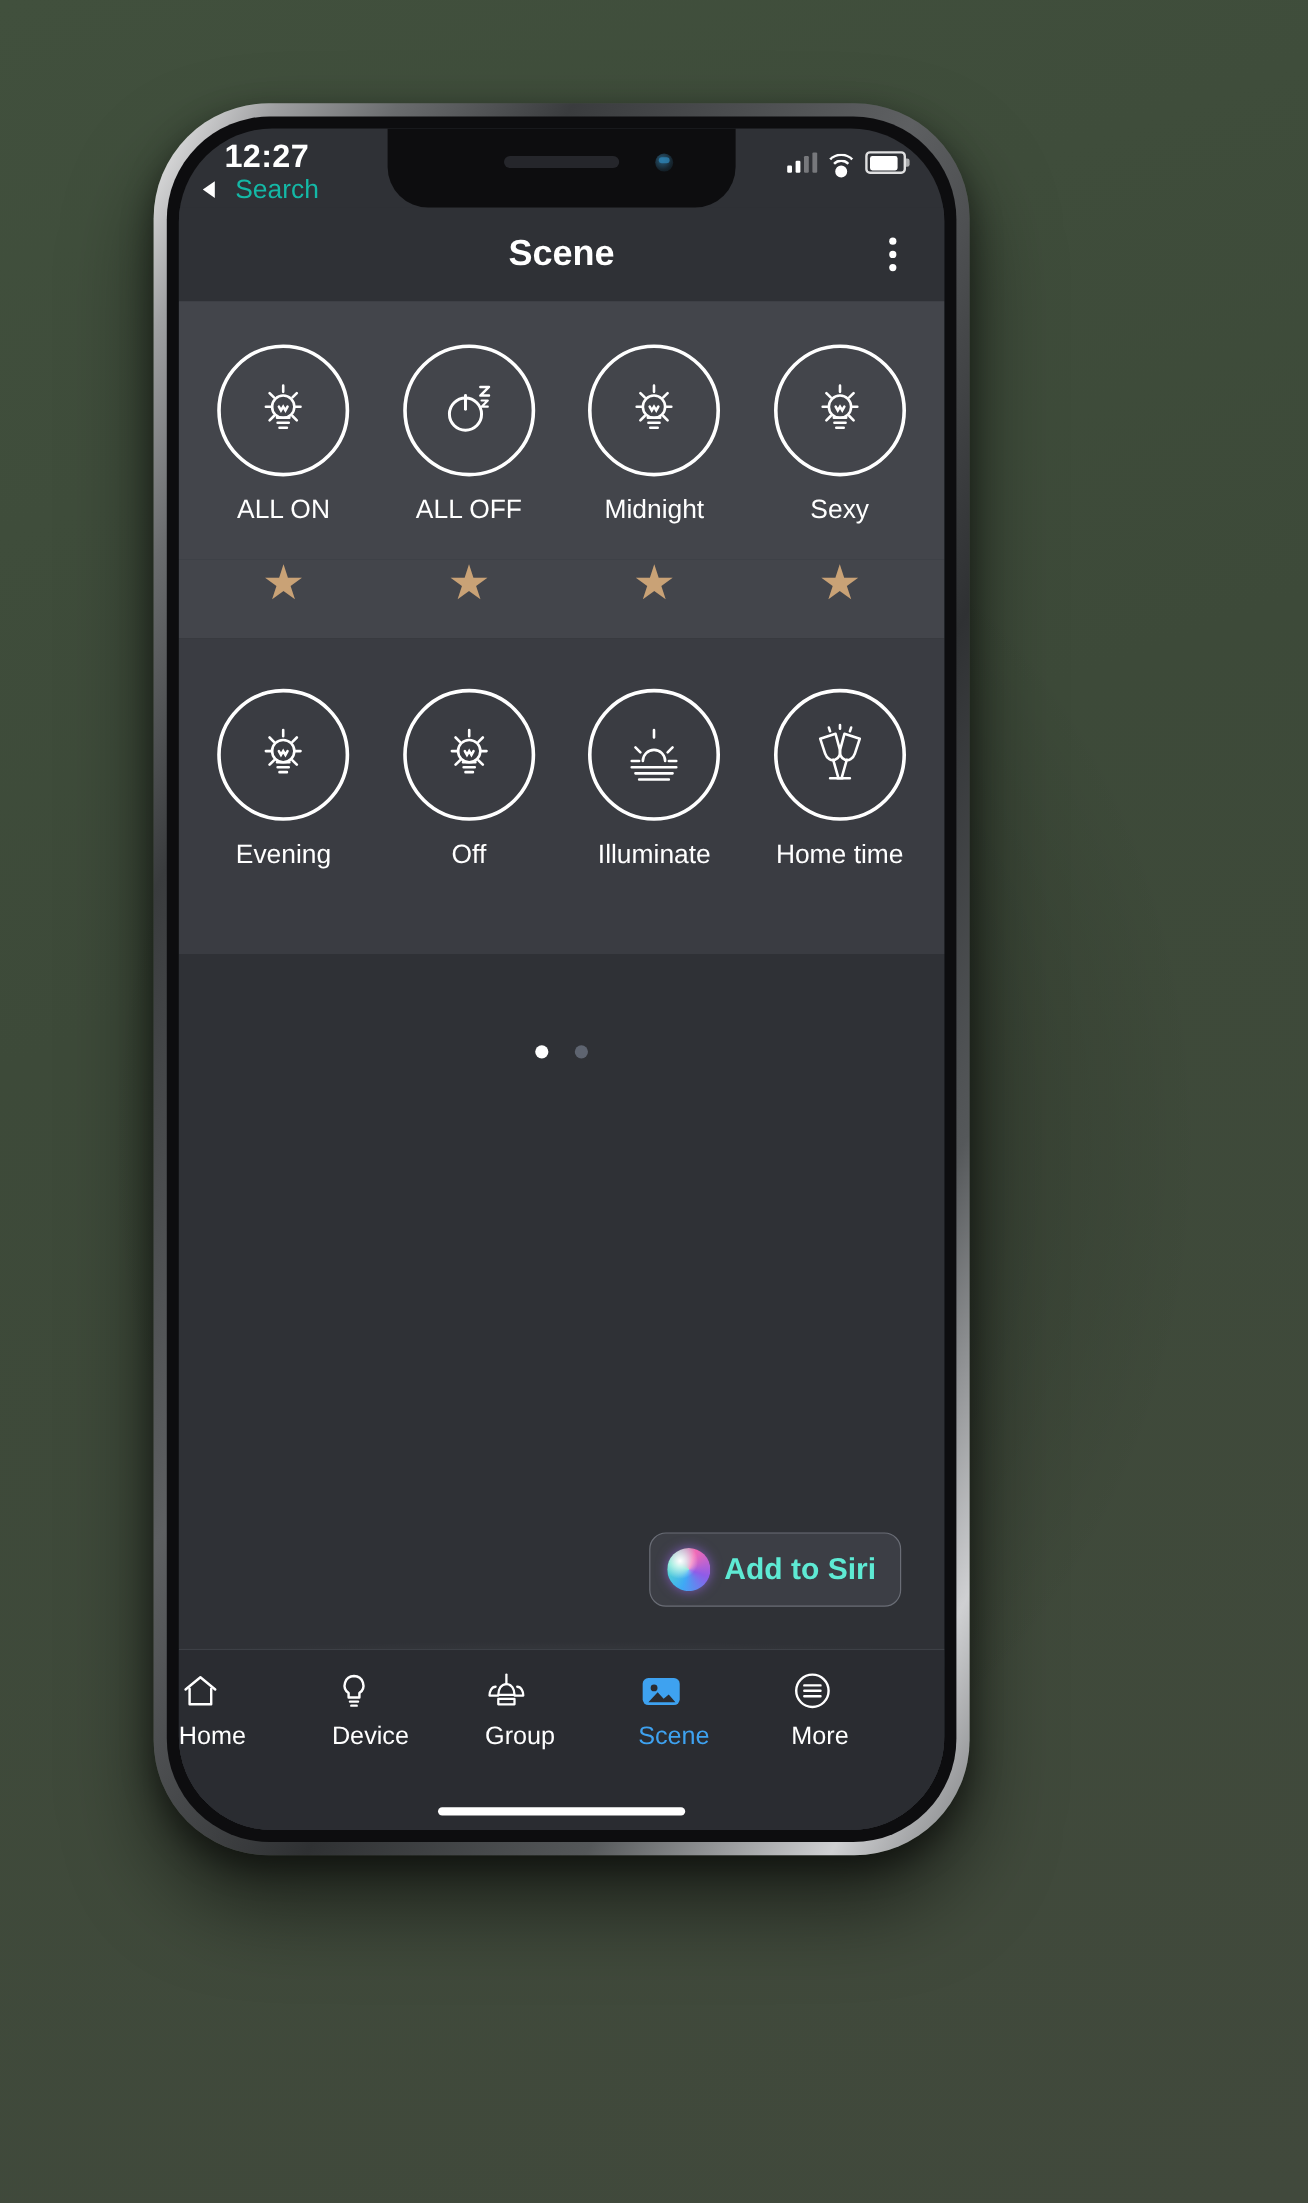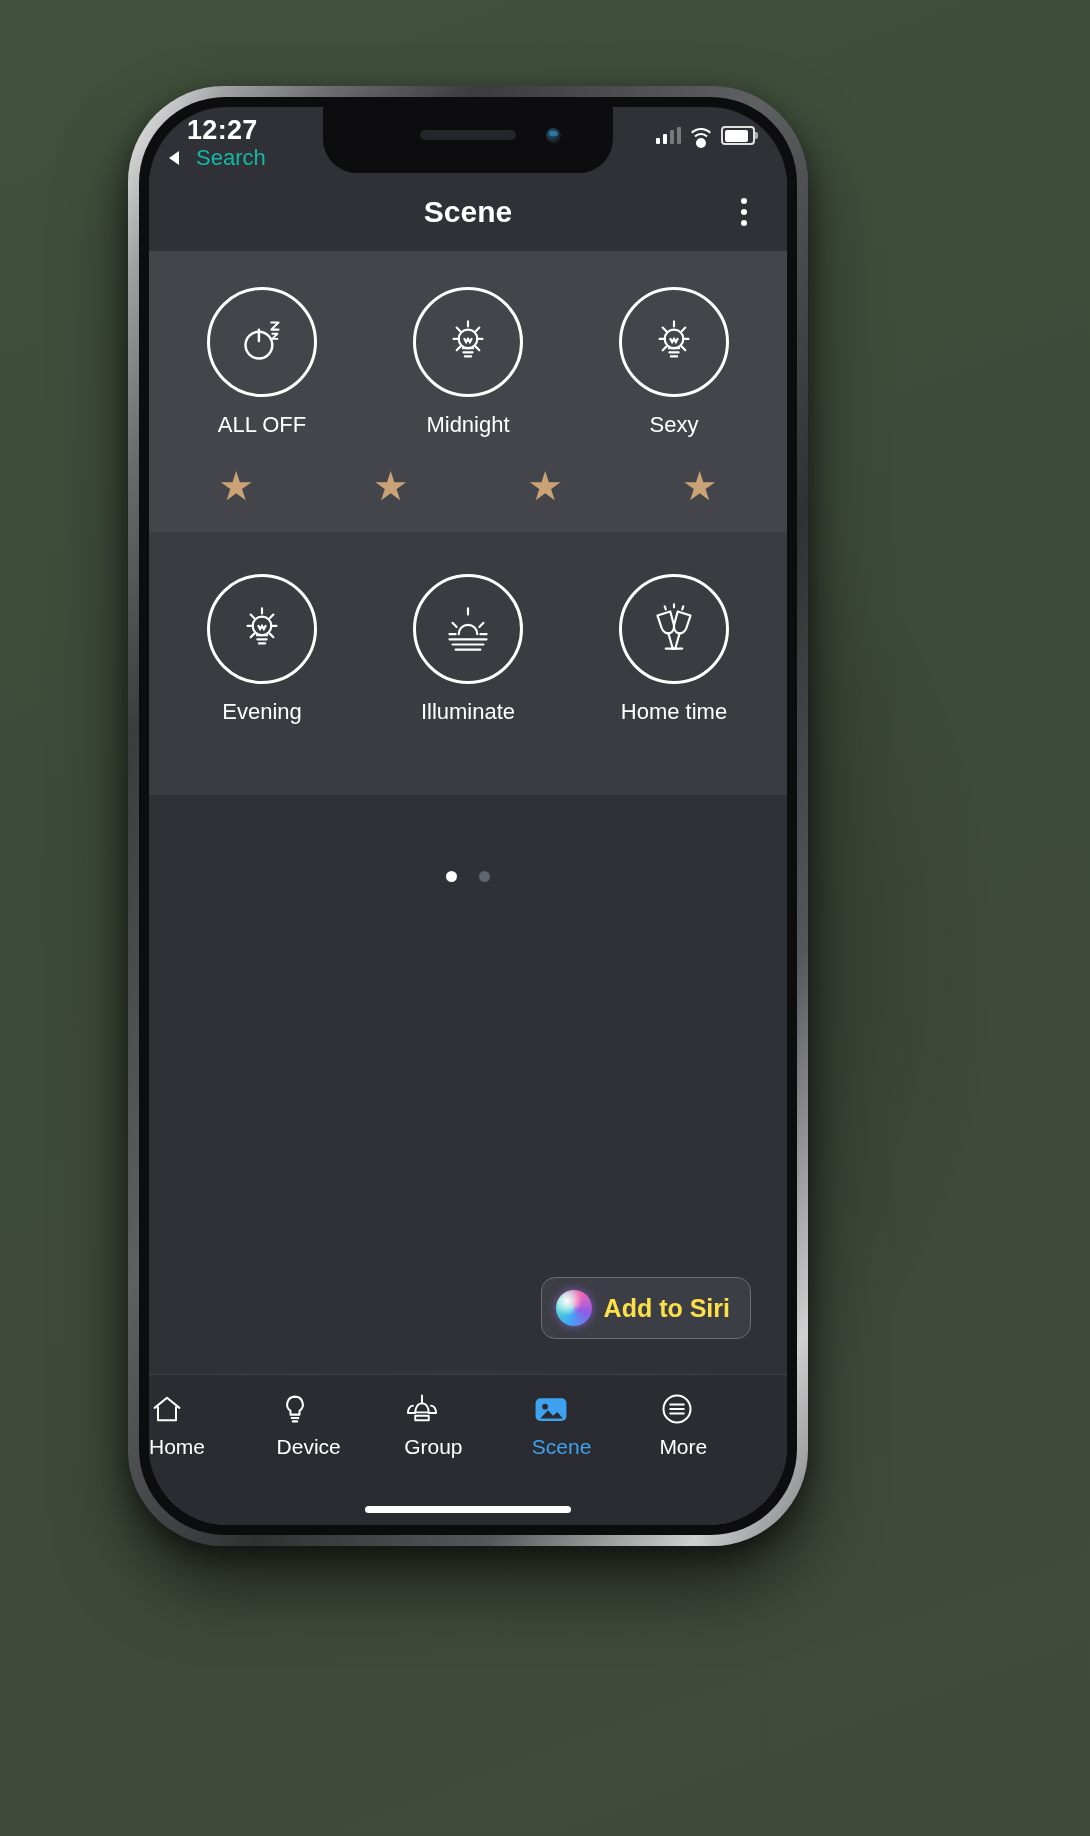--- a/index.html
+++ b/index.html
@@ -152,21 +152,21 @@
     background:#3c3e45;border:1px solid #6a6d76;border-radius:14px;
     padding:12px 20px 12px 14px;
   }
   .siri-orb{
     width:36px;height:36px;border-radius:50%;
     background:
       radial-gradient(circle at 30% 30%, #ffffff 0%, rgba(255,255,255,0) 42%),
       conic-gradient(from 20deg,#f26ab5,#8f5ce8,#3fa9f5,#58e0c8,#f26ab5);
     box-shadow:0 0 10px rgba(150,100,230,.7);
   }
-  .siri-text{color:#fde047;font-size:25px;font-weight:bold;}
+  .siri-text{color:#5eead4;font-size:25px;font-weight:bold;}
 
   
   .tabbar{
     position:absolute;left:0;right:0;bottom:0;height:136px;
     background:#2a2c31;border-top:1px solid #3d4046;
     display:flex;align-items:flex-start;padding-top:14px;
   }
   .tab{flex:1;display:flex;flex-direction:column;align-items:flex-start;gap:6px;}
   .tab-label{font-size:21px;color:#ffffff;}
   .tab.active .tab-label{color:#3ea2f0;}
@@ -230,20 +230,31 @@
             <i></i>
             <i></i>
             <i></i>
           </div>
       </div>
 
       <div class="scenes">
 
         <div class="row row-1">
 
+          <div class="tile">
+            <div class="orb">
+              <svg width="66" height="66" viewBox="0 0 64 64" fill="none" stroke="#fff" stroke-width="2.1" stroke-linecap="round">
+                <path d="M32 38c-5 0-9-4-9-9s4-9 9-9 9 4 9 9-4 9-9 9z"></path>
+                <path d="M27 38h10M27.5 42h9M29 46h6"></path>
+                <path d="M28.5 29l1.7 3 1.8-3 1.8 3 1.7-3"></path>
+                <path d="M32 12v5M18 29h5M41 29h5M21 18l3.5 3.5M43 18l-3.5 3.5M21 40l3.5-3.5M43 40l-3.5-3.5"></path>
+              </svg>
+            </div>
+            <div class="tile-label">ALL ON</div>
+          </div>
 
           <div class="tile">
             <div class="orb">
               <svg width="66" height="66" viewBox="0 0 64 64" fill="none" stroke="#fff" stroke-width="2.4" stroke-linecap="round">
                 <circle cx="29" cy="35" r="13"></circle>
                 <path d="M29 20v11"></path>
                 <path d="M41 13h7l-7 7h7" stroke-width="2" stroke-linejoin="round"></path>
                 <path d="M42 24h5l-5 5h5" stroke-width="1.8" stroke-linejoin="round"></path>
               </svg>
             </div>
@@ -297,20 +308,31 @@
               <svg width="66" height="66" viewBox="0 0 64 64" fill="none" stroke="#fff" stroke-width="2.1" stroke-linecap="round">
                 <path d="M32 38c-5 0-9-4-9-9s4-9 9-9 9 4 9 9-4 9-9 9z"></path>
                 <path d="M27 38h10M27.5 42h9M29 46h6"></path>
                 <path d="M28.5 29l1.7 3 1.8-3 1.8 3 1.7-3"></path>
                 <path d="M32 12v5M18 29h5M41 29h5M21 18l3.5 3.5M43 18l-3.5 3.5M21 40l3.5-3.5M43 40l-3.5-3.5"></path>
               </svg>
             </div>
             <div class="tile-label">Evening</div>
           </div>
 
+          <div class="tile">
+            <div class="orb">
+              <svg width="66" height="66" viewBox="0 0 64 64" fill="none" stroke="#fff" stroke-width="2.1" stroke-linecap="round">
+                <path d="M32 38c-5 0-9-4-9-9s4-9 9-9 9 4 9 9-4 9-9 9z"></path>
+                <path d="M27 38h10M27.5 42h9M29 46h6"></path>
+                <path d="M28.5 29l1.7 3 1.8-3 1.8 3 1.7-3"></path>
+                <path d="M32 12v5M18 29h5M41 29h5M21 18l3.5 3.5M43 18l-3.5 3.5M21 40l3.5-3.5M43 40l-3.5-3.5"></path>
+              </svg>
+            </div>
+            <div class="tile-label">Off</div>
+          </div>
 
           <div class="tile">
             <div class="orb">
               <svg width="66" height="66" viewBox="0 0 64 64" fill="none" stroke="#fff" stroke-width="2.1" stroke-linecap="round">
                 <path d="M23 37a9 9 0 0 1 18 0"></path>
                 <path d="M32 12v6M17 26l4 4M47 26l-4 4M14 37h6M44 37h6"></path>
                 <path d="M14 42h36M17 47h30M20 52h24"></path>
               </svg>
             </div>
             <div class="tile-label">Illuminate</div>

